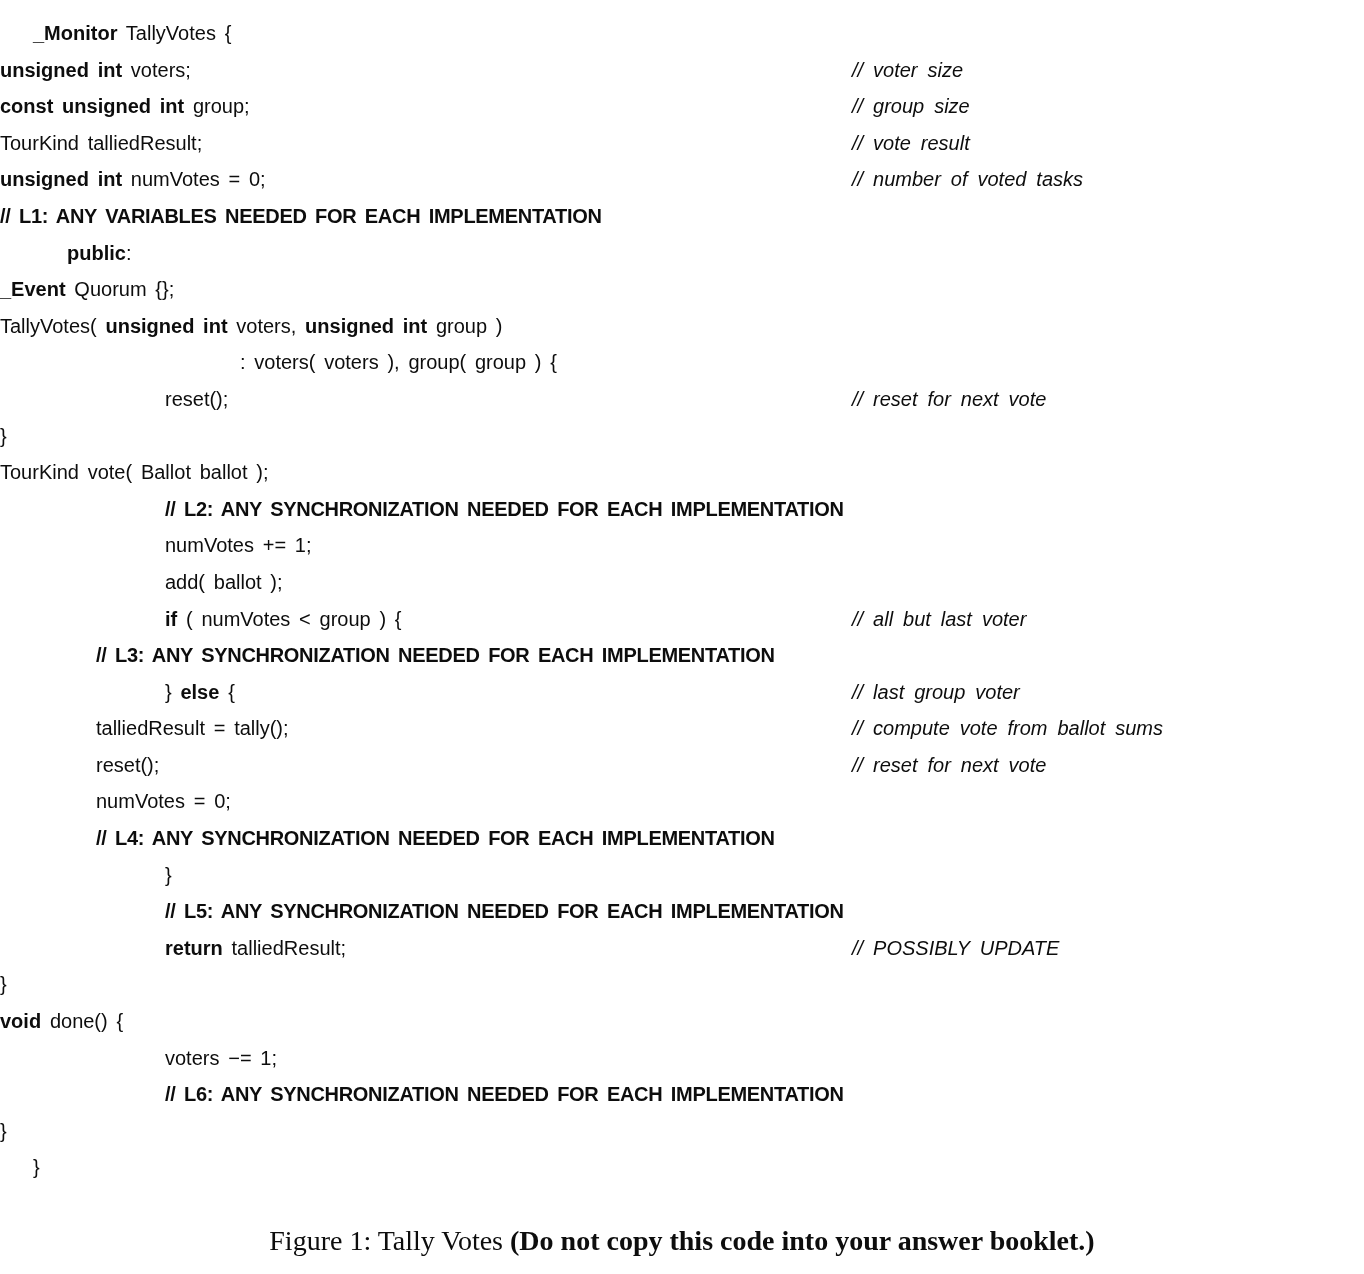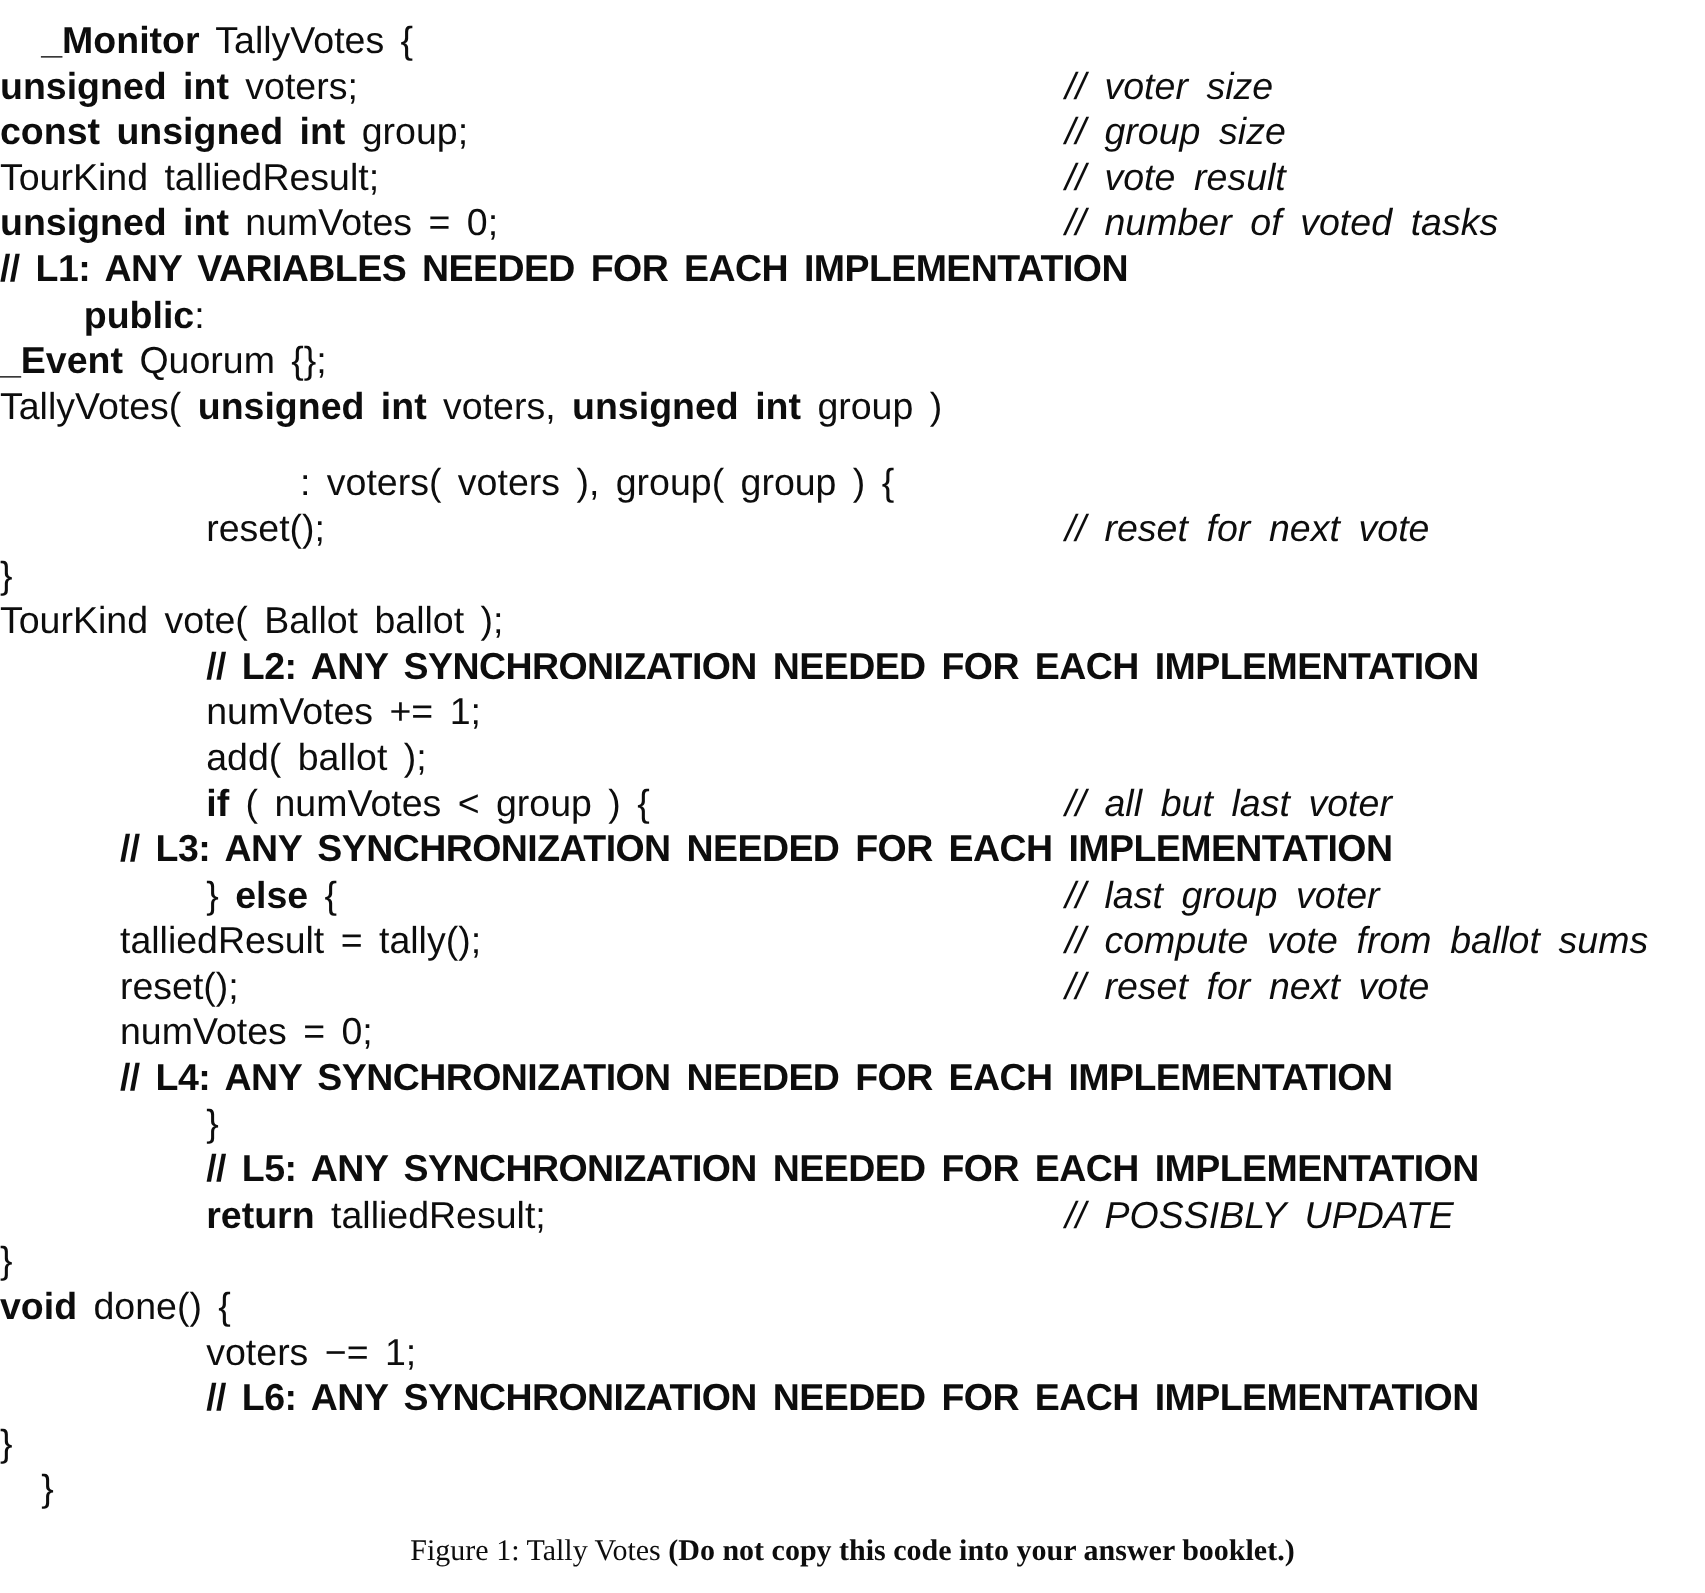--- a/index.html
+++ b/index.html
@@ -13,50 +13,50 @@
     height: 1274px;
     color: #0d0d0d;
     overflow: hidden;
   }
   .code {
     position: absolute;
     top: 15px;
     left: 0;
     width: 1272px;
     font-family: "Liberation Sans", "DejaVu Sans", sans-serif;
-    font-size: 30px;
+    font-size: 20px;
     line-height: 36.6px;
     word-spacing: 0.16em;
     white-space: pre;
   }
   .line { position: relative; height: 36.6px; }
   .ind-0    { padding-left: 33px; }
   .ind-p    { padding-left: 67px; }
   .ind-1    { }
   .ind-2    { padding-left: 165px; }
   .ind-3    { padding-left: 96px; }
-  .ind-init { padding-left: 240px; margin-top: 25px; }
+  .ind-init { padding-left: 240px; }
   .b  { font-weight: bold; }
   .bi { font-weight: bold; letter-spacing: -0.015em; }
   .cmt {
     position: absolute;
     left: 852px;
     top: 0;
     font-style: italic;
     font-weight: normal;
     word-spacing: 0.22em;
   }
   .caption {
     position: absolute;
     top: 1221px;
     left: 0;
     width: 1364px;
     text-align: center;
     font-family: "Liberation Serif", "DejaVu Serif", serif;
-    font-size: 24px;
+    font-size: 28px;
     line-height: 40px;
   }
   .cap-bold { font-weight: bold; }
 </style>
 </head>
 <body>
 
 <div class="code" id="code-listing"><div class="line ind-0"><span class="b">_Monitor</span><span> TallyVotes {</span></div><div class="line ind-1"><span class="b">unsigned int</span><span> voters;</span><span class="cmt">// voter size</span></div><div class="line ind-1"><span class="b">const unsigned int</span><span> group;</span><span class="cmt">// group size</span></div><div class="line ind-1"><span>TourKind talliedResult;</span><span class="cmt">// vote result</span></div><div class="line ind-1"><span class="b">unsigned int</span><span> numVotes = 0;</span><span class="cmt">// number of voted tasks</span></div><div class="line ind-1"><span class="bi">// L1: ANY VARIABLES NEEDED FOR EACH IMPLEMENTATION</span></div><div class="line ind-p"><span class="b">public</span><span>:</span></div><div class="line ind-1"><span class="b">_Event</span><span> Quorum {};</span></div><div class="line ind-1"><span>TallyVotes( </span><span class="b">unsigned int</span><span> voters, </span><span class="b">unsigned int</span><span> group )</span></div><div class="line ind-init"><span>: voters( voters ), group( group ) {</span></div><div class="line ind-2"><span>reset();</span><span class="cmt">// reset for next vote</span></div><div class="line ind-1"><span>}</span></div><div class="line ind-1"><span>TourKind vote( Ballot ballot );</span></div><div class="line ind-2"><span class="bi">// L2: ANY SYNCHRONIZATION NEEDED FOR EACH IMPLEMENTATION</span></div><div class="line ind-2"><span>numVotes += 1;</span></div><div class="line ind-2"><span>add( ballot );</span></div><div class="line ind-2"><span class="b">if</span><span> ( numVotes &lt; group ) {</span><span class="cmt">// all but last voter</span></div><div class="line ind-3"><span class="bi">// L3: ANY SYNCHRONIZATION NEEDED FOR EACH IMPLEMENTATION</span></div><div class="line ind-2"><span>} </span><span class="b">else</span><span> {</span><span class="cmt">// last group voter</span></div><div class="line ind-3"><span>talliedResult = tally();</span><span class="cmt">// compute vote from ballot sums</span></div><div class="line ind-3"><span>reset();</span><span class="cmt">// reset for next vote</span></div><div class="line ind-3"><span>numVotes = 0;</span></div><div class="line ind-3"><span class="bi">// L4: ANY SYNCHRONIZATION NEEDED FOR EACH IMPLEMENTATION</span></div><div class="line ind-2"><span>}</span></div><div class="line ind-2"><span class="bi">// L5: ANY SYNCHRONIZATION NEEDED FOR EACH IMPLEMENTATION</span></div><div class="line ind-2"><span class="b">return</span><span> talliedResult;</span><span class="cmt">// POSSIBLY UPDATE</span></div><div class="line ind-1"><span>}</span></div><div class="line ind-1"><span class="b">void</span><span> done() {</span></div><div class="line ind-2"><span>voters −= 1;</span></div><div class="line ind-2"><span class="bi">// L6: ANY SYNCHRONIZATION NEEDED FOR EACH IMPLEMENTATION</span></div><div class="line ind-1"><span>}</span></div><div class="line ind-0"><span>}</span></div></div>
 
 <div class="caption"><span>Figure 1: Tally Votes </span><span class="cap-bold">(Do not copy this code into your answer booklet.)</span></div>

